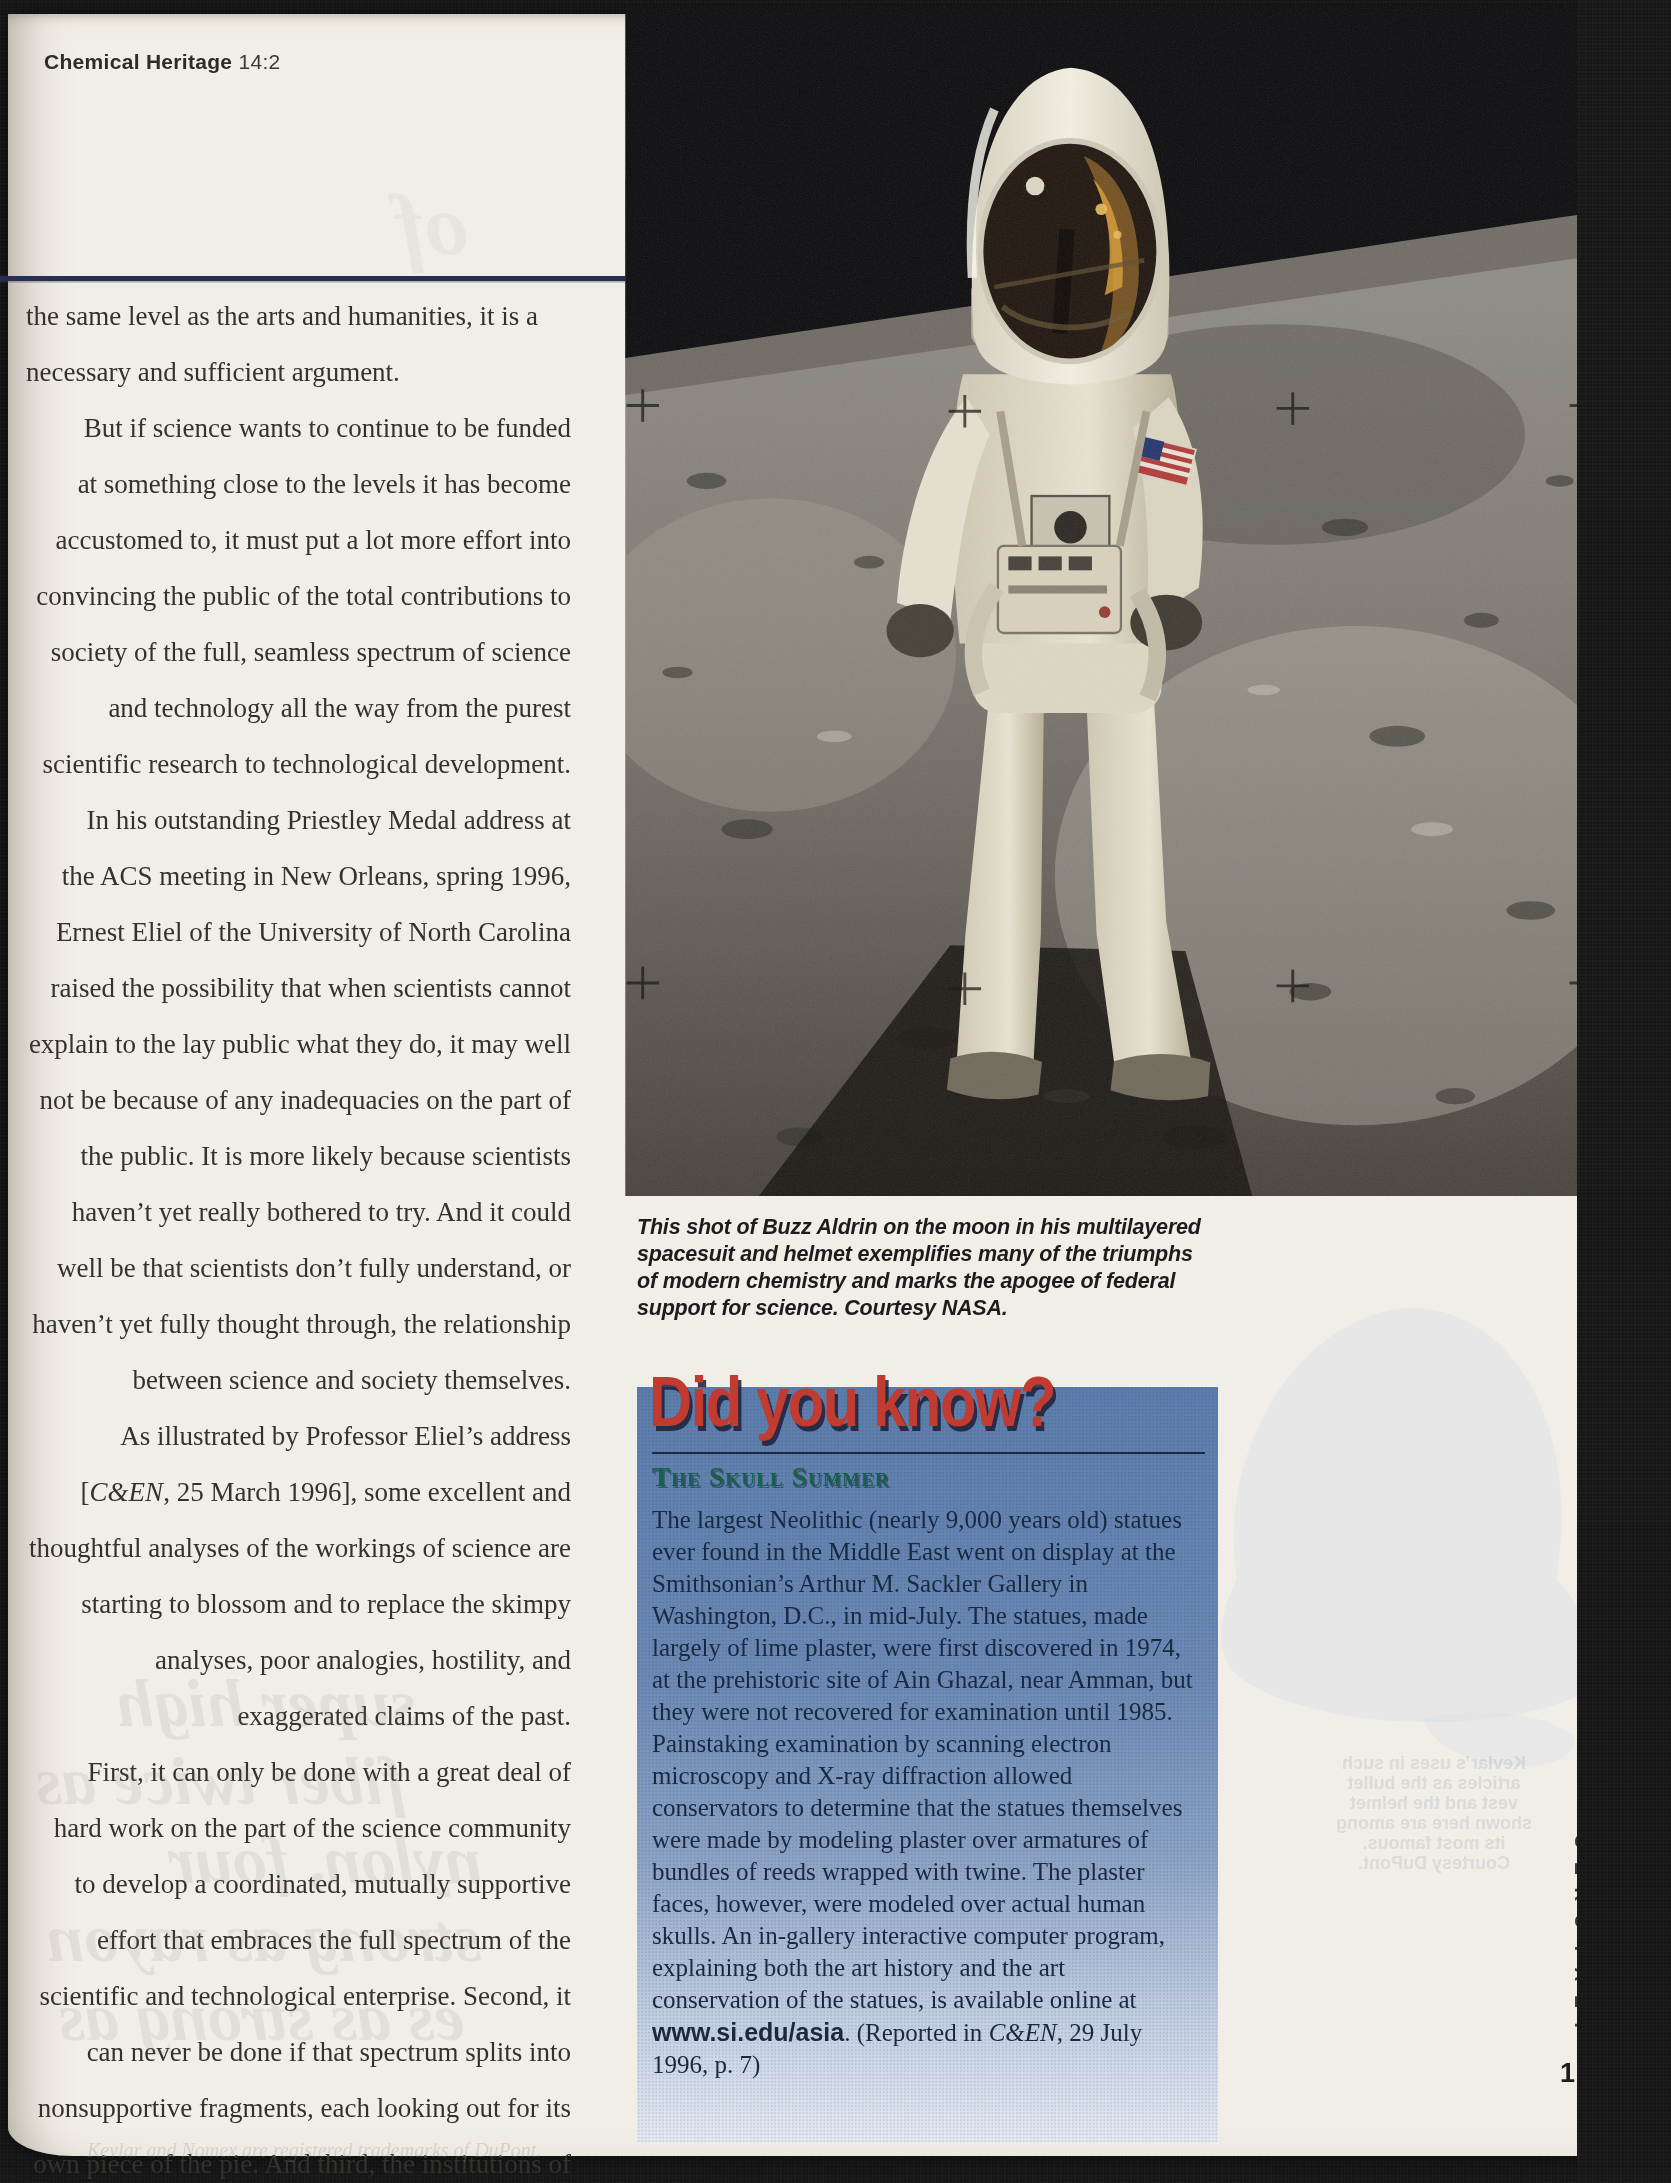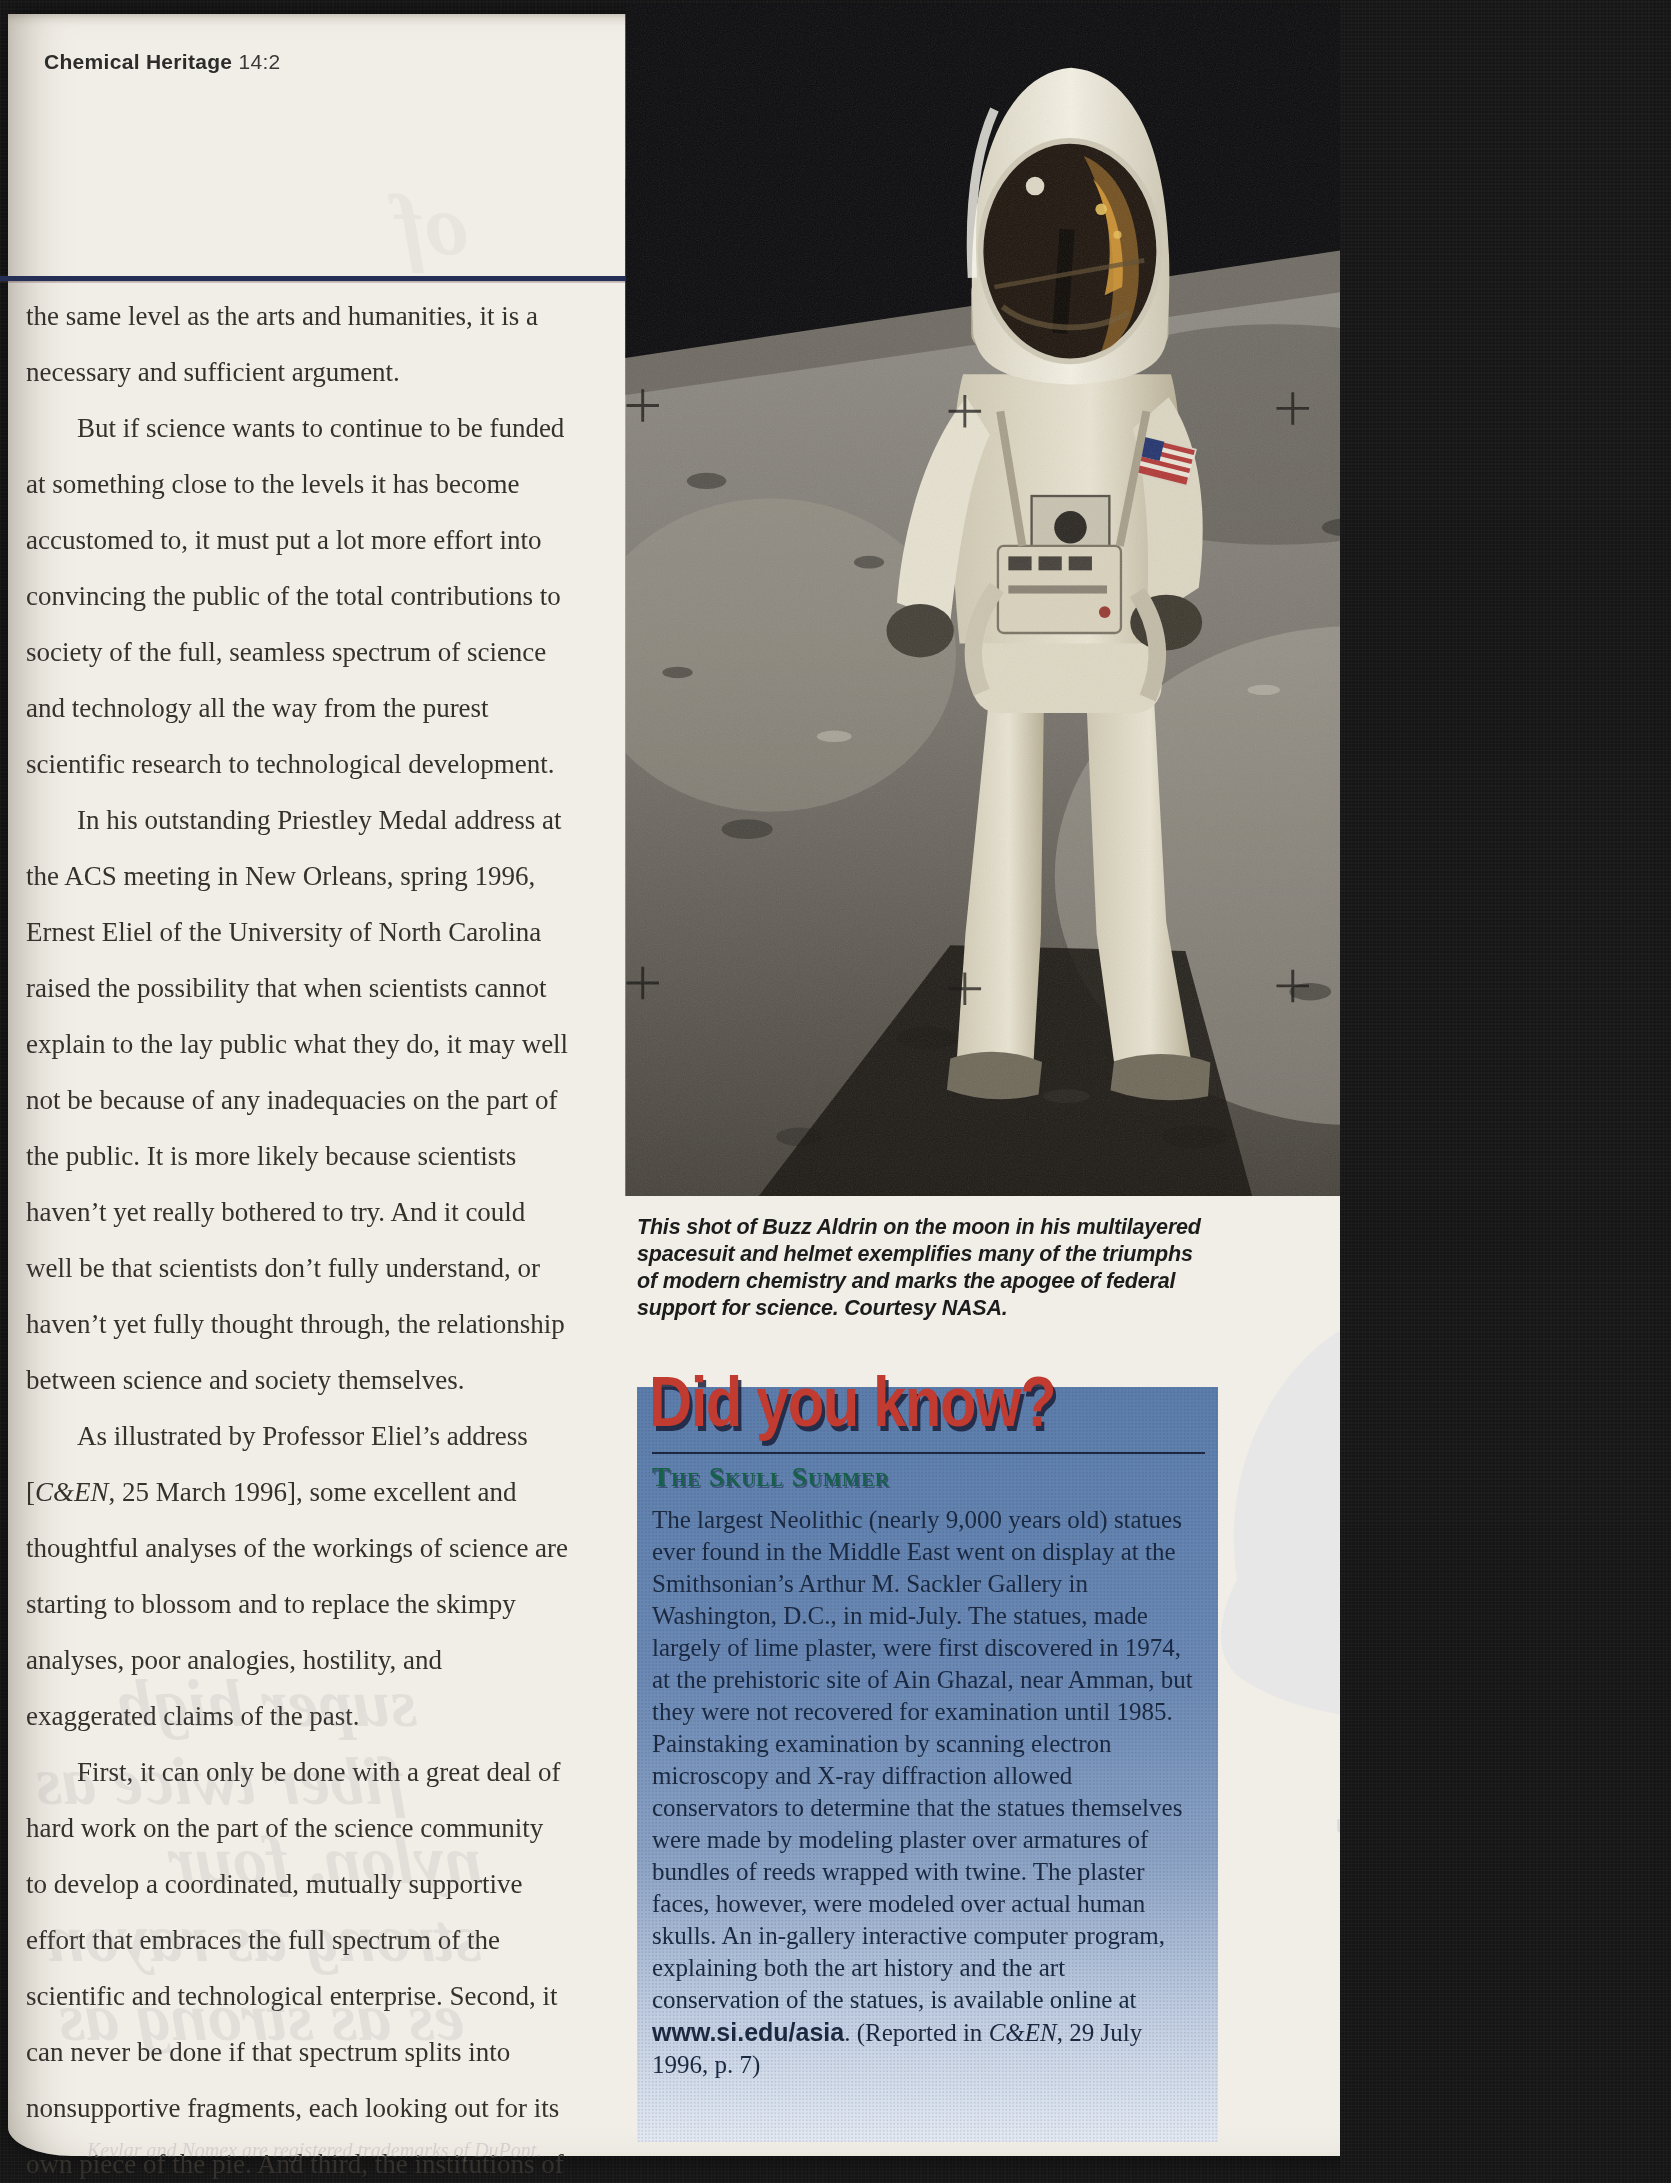--- a/index.html
+++ b/index.html
@@ -3,21 +3,21 @@
 <meta charset="utf-8">
 <style>
   html,body { margin:0; padding:0; }
   body {
     background:#161616;
     background-image:
       repeating-linear-gradient(0deg, rgba(255,255,255,.025) 0 1.2px, transparent 1.2px 3.5px),
       repeating-linear-gradient(90deg, rgba(255,255,255,.02) 0 1.2px, transparent 1.2px 3.5px);
     font-family:"Liberation Sans", sans-serif;
   }
-  #scan { position:relative; width:1340px; height:2183px; overflow:hidden;text-decoration:underline; }
+  #scan { position:relative; width:1577px; height:2183px; overflow:hidden;text-decoration:underline; }
 
   .abs { position:absolute; }
 
   .page {
     position:absolute; left:8.1px; top:14px; width:1601px; height:2142px;
     background:#f1eee7;
     border-bottom-left-radius:64px 29px;
     box-shadow: inset 41px 0 52px -35px rgba(95,85,70,.5),
                 inset 0 8.1px 11.6px -8.1px rgba(120,110,95,.55),
                 0 0 23px rgba(0,0,0,.6);
@@ -28,21 +28,21 @@
   }
 
   
   .journal-header { left:44px; top:50px; font:700 21px/23px "Liberation Sans", sans-serif; color:#2d2c2a; letter-spacing:0.3px;}
   .journal-header .issue { font-weight:400; color:#3a3938; }
   .rule-navy { left:0; top:276px; width:626px; height:4.6px; background:#252e55; box-shadow:0 1.7px 0 rgba(90,60,70,.35); }
 
   
   .article { left:26px; top:288px; width:545px; font-family:"Liberation Serif", serif; font-size:27px; line-height:56px; color:#35322e; }
   .article p { margin:0; }
-  .article p.indent { text-indent:51px; }
+  .article p.indent { text-indent:51px;text-align:right; }
   .end-mark { color:#8d998f; font-size:22px; }
   .ital { font-style:italic; }
 
   
   .photo { left:625px; top:4.6px; width:978px; height:1191px; overflow:hidden; }
   .photo svg { display:block; }
 
   
   .caption { left:637px; top:1214px; width:569px; font:italic 700 21.5px/27px "Liberation Sans", sans-serif; color:#1c1c1c; letter-spacing:-0.2px; }
 

